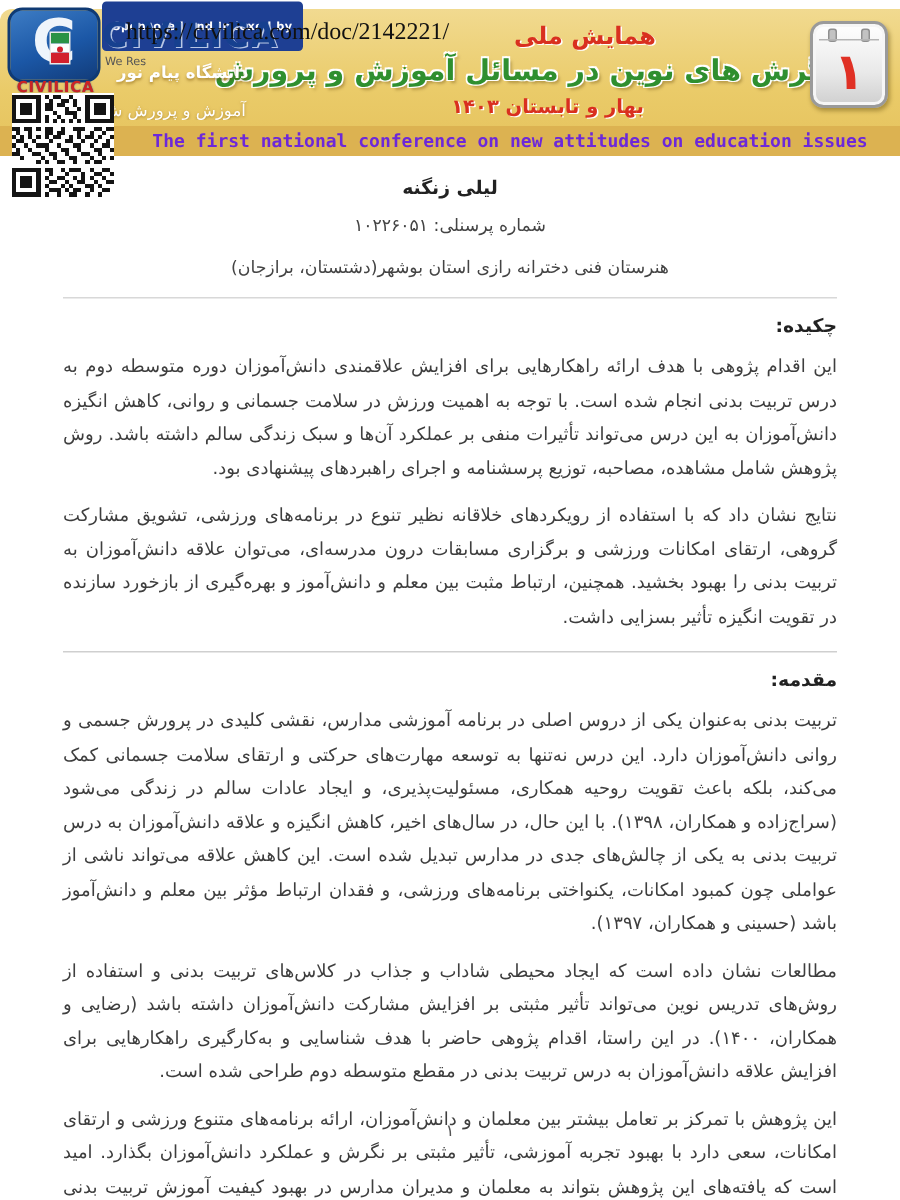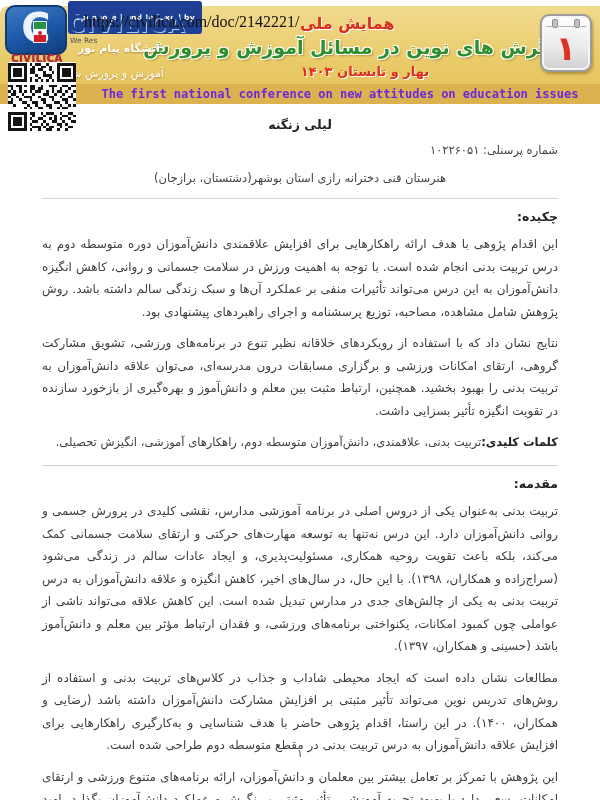--- a/index.html
+++ b/index.html
@@ -9,21 +9,21 @@
 
   
   .header { position:absolute; top:0; left:0; width:600px; height:140px; }
   .gold-banner { position:absolute; top:6px; left:0; width:600px; height:98px;
     background:linear-gradient(180deg,#f1da90 0%,#eacb69 55%,#e5c25c 100%);
     border-radius:8px 0 0 0; }
   .eng-strip { position:absolute; top:78px; left:0; width:600px; height:20px;
     background:#dcb251; color:#6d28d9; font-family:"DejaVu Sans Mono", monospace;
     font-weight:bold; font-size:12px; line-height:20px; text-align:center;
     padding-left:80px; white-space:nowrap; }
-  .banner-line1 { position:absolute; top:8px; left:300px; width:180px; text-align:left;
+  .banner-line1 { position:absolute; top:8px; left:300px; width:180px; text-align:center;
     direction:rtl; color:#d9301f; font-weight:bold; font-size:16px;
     text-shadow:1px 1px 0 #fff; }
   .banner-line2 { position:absolute; top:30px; left:130px; width:440px; text-align:center;
     direction:rtl; color:#2f8f2f; font-weight:bold; font-size:19px; white-space:nowrap;
     text-shadow:-1px -1px 0 #fff,1px -1px 0 #fff,-1px 1px 0 #fff,1px 1px 0 #fff,2px 2px 2px rgba(90,60,0,.35); }
   .banner-line3 { position:absolute; top:58px; left:285px; width:160px; text-align:center;
     direction:rtl; color:#d9301f; font-weight:bold; font-size:13px;
     text-shadow:1px 1px 0 #fff; }
   .org1 { position:absolute; top:36px; left:78px; width:100px; text-align:left;
     direction:rtl; color:#fff; font-weight:bold; font-size:11px;
@@ -80,21 +80,21 @@
   .qr { position:absolute; top:62px; left:8px; width:68px; height:70px; background:#fff;
     z-index:4; }
 
   
   .doc { position:absolute; top:104px; left:0; width:600px; padding:8px 42px 0 42px;
     direction:rtl; color:#3b3b3b; }
   .title { text-align:center; color:#b5271d; font-weight:bold; font-size:14px;
     line-height:20px; }
   .author { text-align:center; color:#222; font-weight:bold; font-size:12.5px;
     margin-top:5px; }
-  .personnel { font-size:11.5px; color:#444; margin-top:11px; }
+  .personnel { text-align:center; font-size:11.5px; color:#444; margin-top:11px; }
   .affiliation { text-align:center; font-size:11.5px; color:#444; margin-top:14px; }
   .rule { border:none; border-top:1px solid #d8d8d8; margin-top:13px; }
   .rule2 { border:none; border-top:1px solid #cfcfcf; margin-top:12px; }
   .section-h { font-weight:bold; font-size:12.5px; color:#222; margin-top:10px; }
   .para { text-align:justify; font-size:12px; line-height:22.5px; color:#3e3e3e;
     margin-top:9px; }
   .kw { margin-top:9px; font-size:11.5px; line-height:22px; color:#3e3e3e; }
   .kw b { color:#222; }
   .page-num { position:absolute; bottom:40px; left:0; width:600px; text-align:center;
     font-size:11px; color:#555; }
@@ -285,21 +285,20 @@
     <div class="author">لیلی زنگنه</div>
     <div class="personnel">شماره پرسنلی: ۱۰۲۲۶۰۵۱</div>
     <div class="affiliation">هنرستان فنی دخترانه رازی استان بوشهر(دشتستان، برازجان)</div>
 
     <hr class="rule">
 
     <div class="section-h">چکیده:</div>
     <p class="para">این اقدام پژوهی با هدف ارائه راهکارهایی برای افزایش علاقمندی دانش‌آموزان دوره متوسطه دوم به درس تربیت بدنی انجام شده است. با توجه به اهمیت ورزش در سلامت جسمانی و روانی، کاهش انگیزه دانش‌آموزان به این درس می‌تواند تأثیرات منفی بر عملکرد آن‌ها و سبک زندگی سالم داشته باشد. روش پژوهش شامل مشاهده، مصاحبه، توزیع پرسشنامه و اجرای راهبردهای پیشنهادی بود.</p>
     <p class="para">نتایج نشان داد که با استفاده از رویکردهای خلاقانه نظیر تنوع در برنامه‌های ورزشی، تشویق مشارکت گروهی، ارتقای امکانات ورزشی و برگزاری مسابقات درون مدرسه‌ای، می‌توان علاقه دانش‌آموزان به تربیت بدنی را بهبود بخشید. همچنین، ارتباط مثبت بین معلم و دانش‌آموز و بهره‌گیری از بازخورد سازنده در تقویت انگیزه تأثیر بسزایی داشت.</p>
 
-    <p class="kw"><b>کلمات کلیدی:</b><span>تربیت بدنی، علاقمندی، دانش‌آموزان متوسطه دوم، راهکارهای آموزشی، انگیزش تحصیلی.</span></p>
 
     <hr class="rule2">
 
     <div class="section-h">مقدمه:</div>
     <p class="para">تربیت بدنی به‌عنوان یکی از دروس اصلی در برنامه آموزشی مدارس، نقشی کلیدی در پرورش جسمی و روانی دانش‌آموزان دارد. این درس نه‌تنها به توسعه مهارت‌های حرکتی و ارتقای سلامت جسمانی کمک می‌کند، بلکه باعث تقویت روحیه همکاری، مسئولیت‌پذیری، و ایجاد عادات سالم در زندگی می‌شود (سراج‌زاده و همکاران، ۱۳۹۸). با این حال، در سال‌های اخیر، کاهش انگیزه و علاقه دانش‌آموزان به درس تربیت بدنی به یکی از چالش‌های جدی در مدارس تبدیل شده است. این کاهش علاقه می‌تواند ناشی از عواملی چون کمبود امکانات، یکنواختی برنامه‌های ورزشی، و فقدان ارتباط مؤثر بین معلم و دانش‌آموز باشد (حسینی و همکاران، ۱۳۹۷).</p>
     <p class="para">مطالعات نشان داده است که ایجاد محیطی شاداب و جذاب در کلاس‌های تربیت بدنی و استفاده از روش‌های تدریس نوین می‌تواند تأثیر مثبتی بر افزایش مشارکت دانش‌آموزان داشته باشد (رضایی و همکاران، ۱۴۰۰). در این راستا، اقدام پژوهی حاضر با هدف شناسایی و به‌کارگیری راهکارهایی برای افزایش علاقه دانش‌آموزان به درس تربیت بدنی در مقطع متوسطه دوم طراحی شده است.</p>
     <p class="para">این پژوهش با تمرکز بر تعامل بیشتر بین معلمان و دانش‌آموزان، ارائه برنامه‌های متنوع ورزشی و ارتقای امکانات، سعی دارد با بهبود تجربه آموزشی، تأثیر مثبتی بر نگرش و عملکرد دانش‌آموزان بگذارد. امید است که یافته‌های این پژوهش بتواند به معلمان و مدیران مدارس در بهبود کیفیت آموزش تربیت بدنی کمک کند.</p>
   </div>
 
   <div class="page-num">۱</div>

